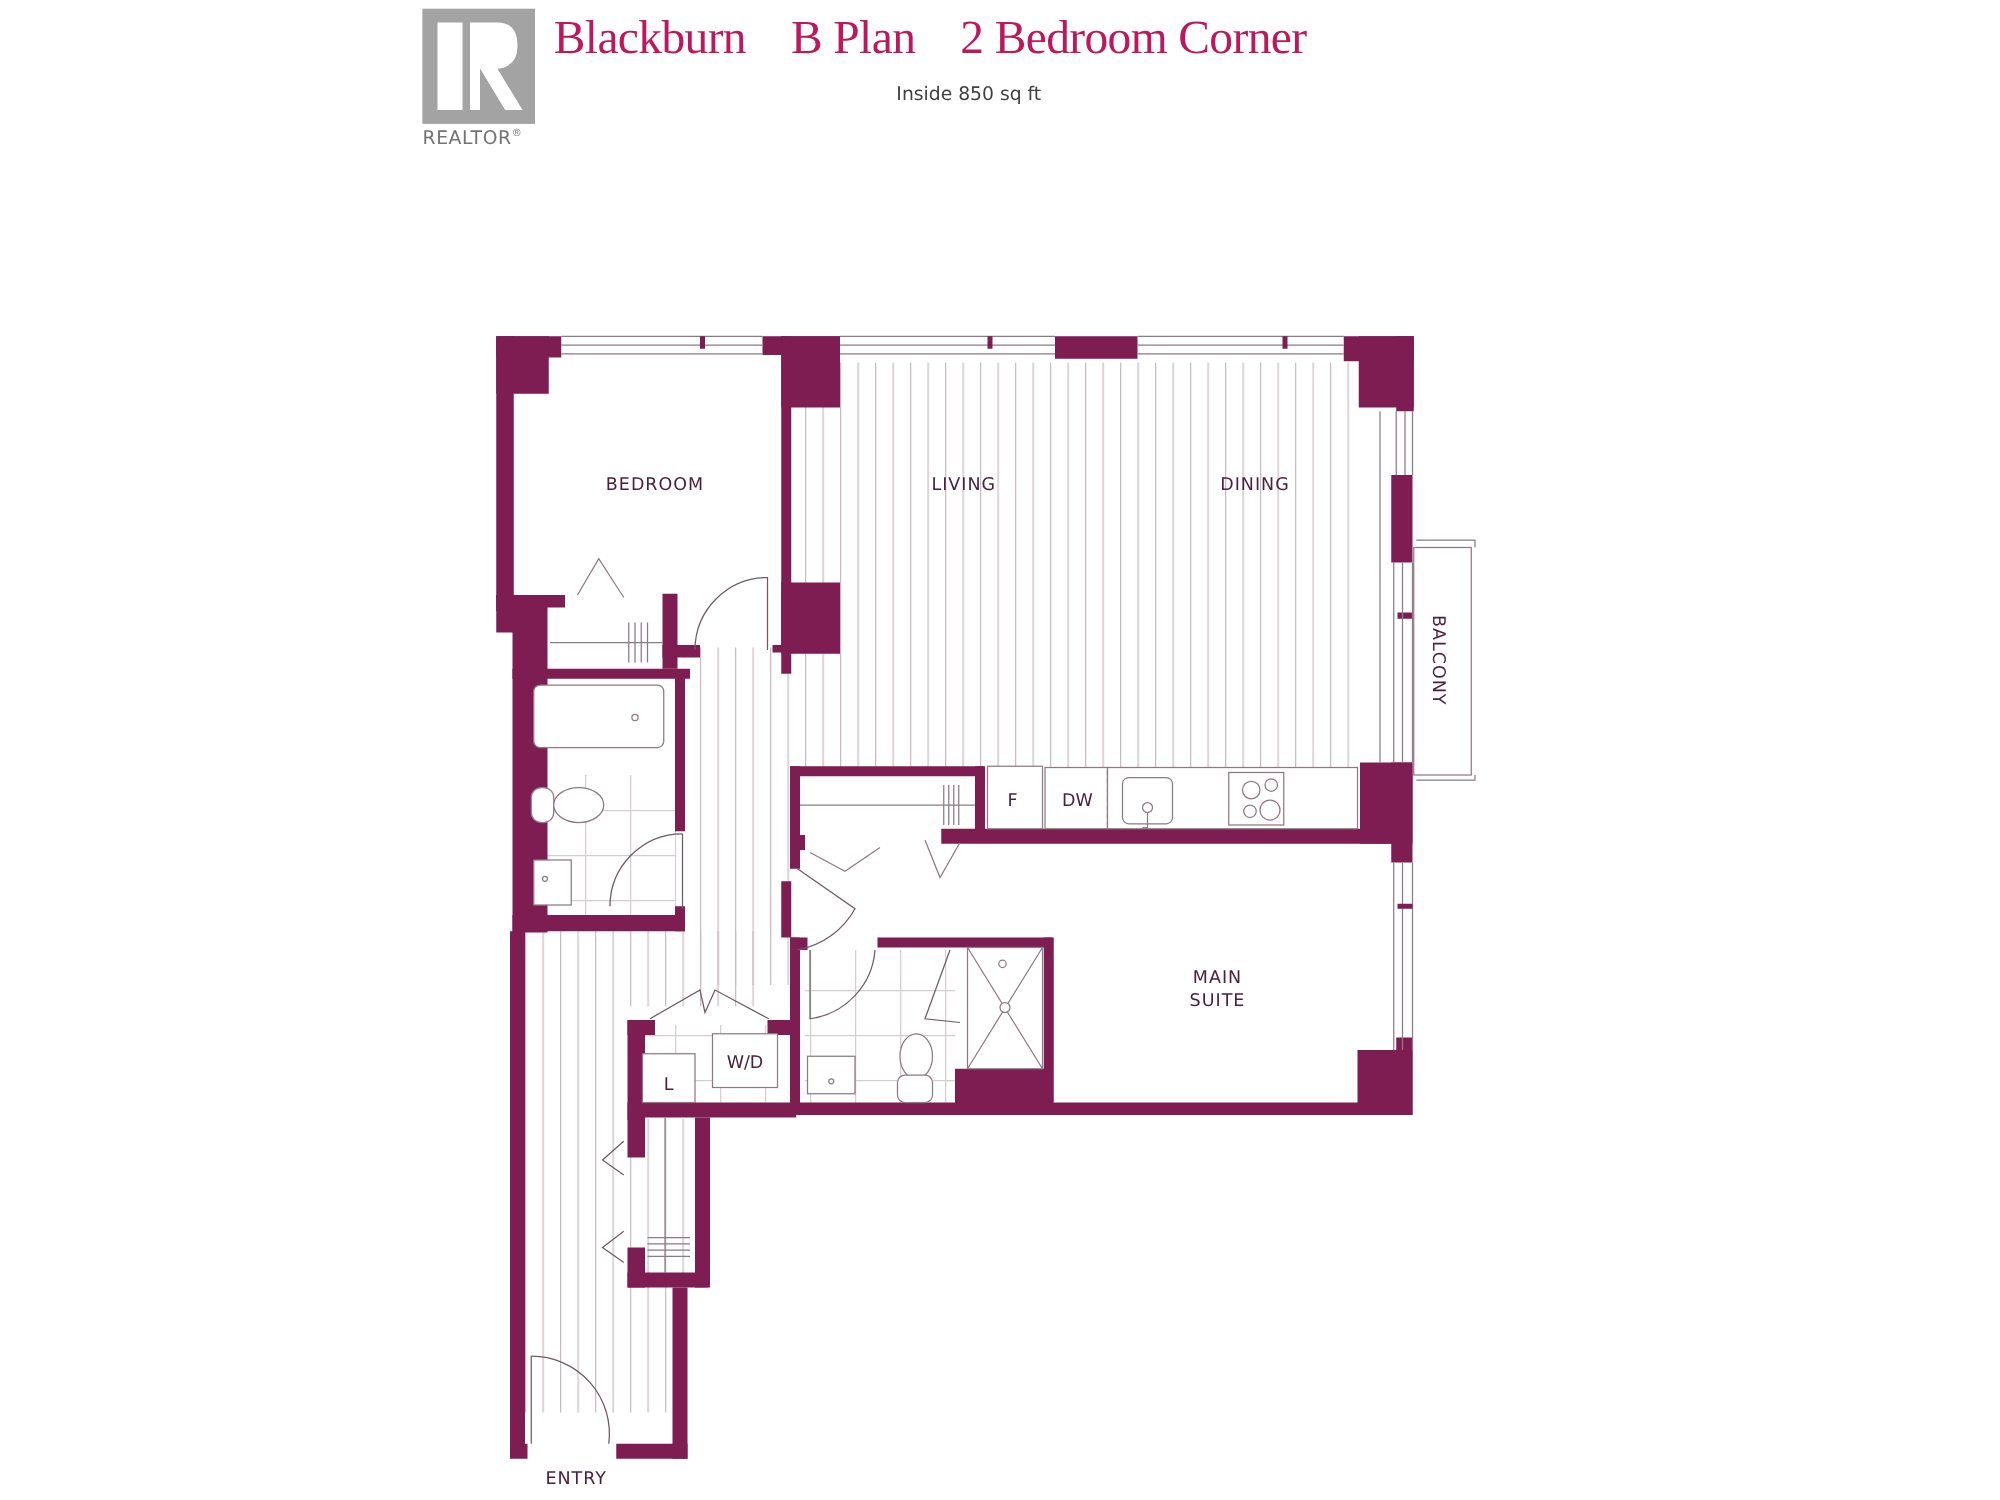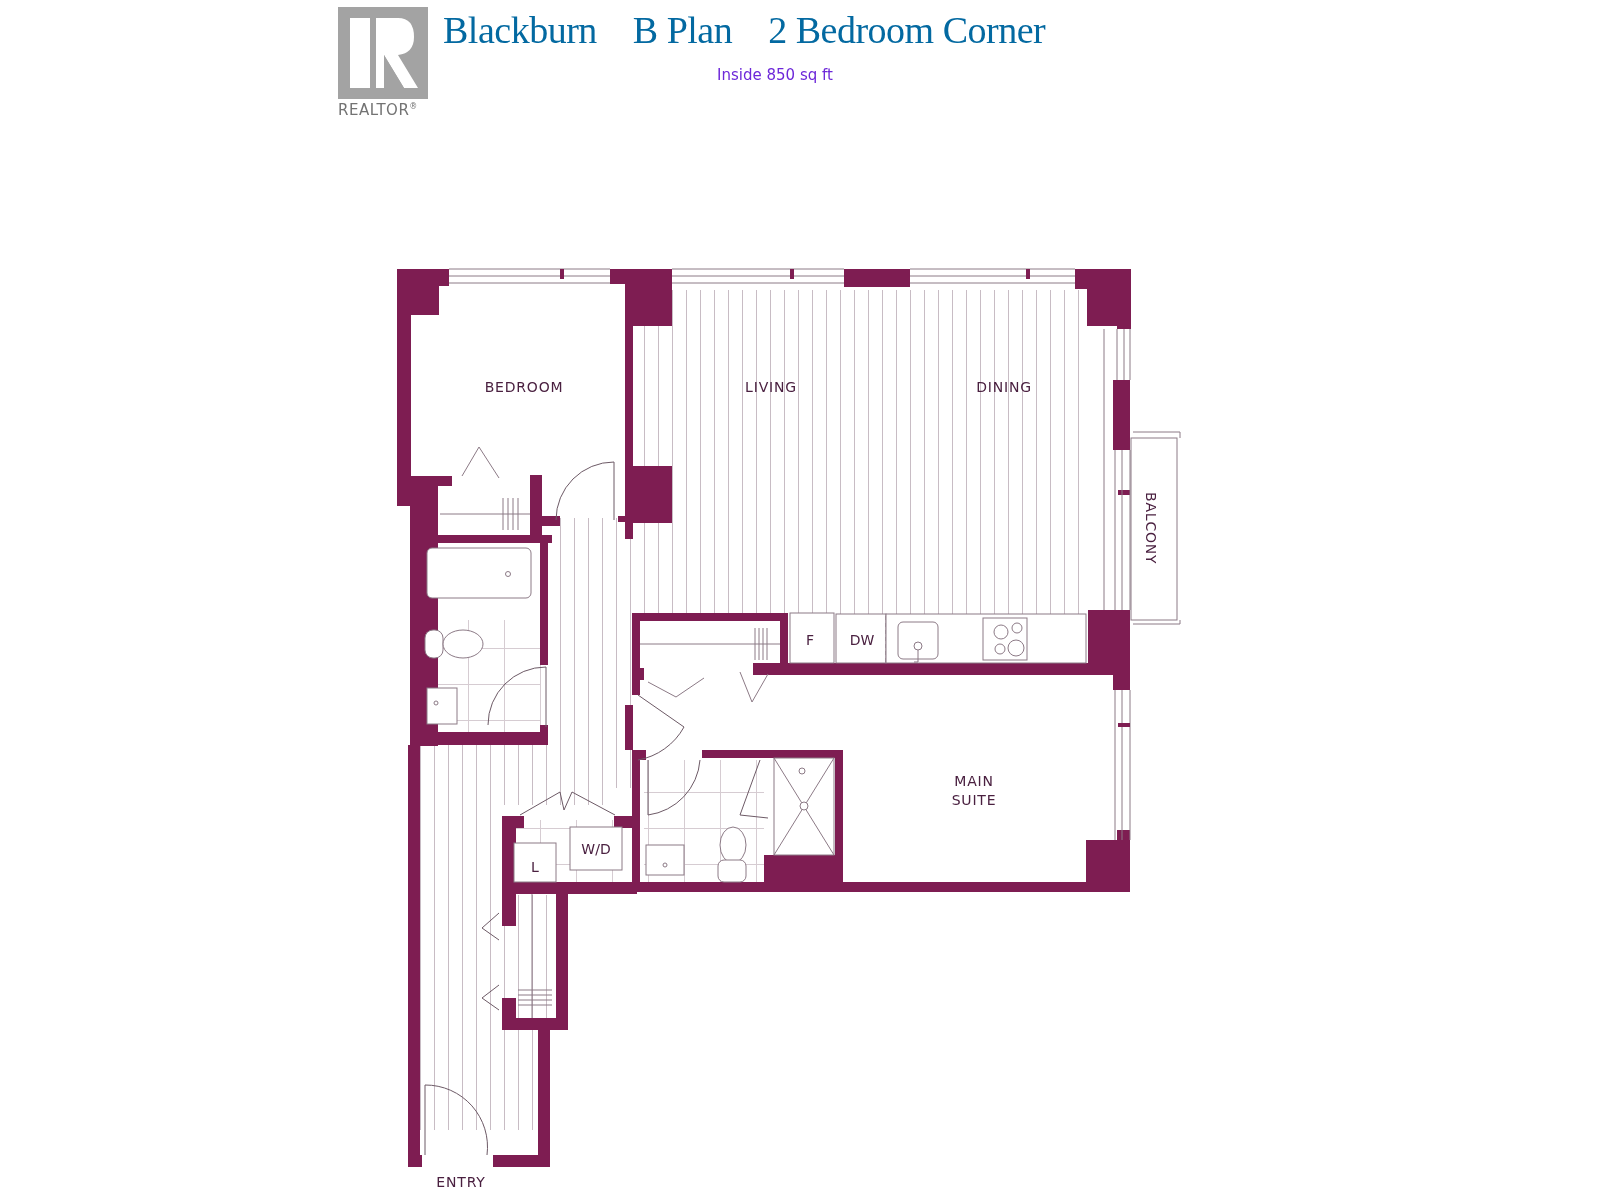--- a/index.html
+++ b/index.html
@@ -1,23 +1,23 @@
 <!DOCTYPE html>
 <html><head>
 <meta charset="utf-8">
 <style>
   html, body { margin: 0; padding: 0; background: #ffffff; }
   body { width: 1600px; height: 1200px; position: relative; overflow: hidden; font-family: "Liberation Sans", sans-serif; }
   .logo { position: absolute; left: 338px; top: 7px; width: 100px; }
   .logo-box { width: 90px; height: 92px; background: #a3a3a3; position: relative; }
   .logo-text { font-family: "DejaVu Sans", sans-serif; font-size: 15px; color: #737373; letter-spacing: 0.5px; margin-top: 2px; }
   .logo-text sup { font-size: 8px; }
-  .title { position: absolute; left: 443px; top: 8px; font-family: "Liberation Serif", serif; font-size: 38px; color: #0369a1; white-space: nowrap; letter-spacing: -0.5px; }
+  .title { position: absolute; left: 443px; top: 8px; font-family: "Liberation Serif", serif; font-size: 38px; color: #be185d; white-space: nowrap; letter-spacing: -0.5px; }
   .title span { margin-right: 36px; }
-  .subtitle { position: absolute; left: 0; width: 1550px; top: 66px; text-align: center; font-family: "DejaVu Sans", sans-serif; font-size: 15px; color: #6d28d9; }
+  .subtitle { position: absolute; left: 0; width: 1550px; top: 66px; text-align: center; font-family: "DejaVu Sans", sans-serif; font-size: 15px; color: #404040; }
   .subtitle span { display: inline-block; margin-left: 0px; }
   svg.plan { position: absolute; left: 0; top: 0; }
   .lbl { font-family: "DejaVu Sans", sans-serif; font-size: 14px; fill: #4a2040; letter-spacing: 0.8px; }
   .applbl { font-family: "DejaVu Sans", sans-serif; font-size: 14px; fill: #4a2040; }
 </style>
 </head>
 <body>
 
 <div class="logo">
   <div class="logo-box">

